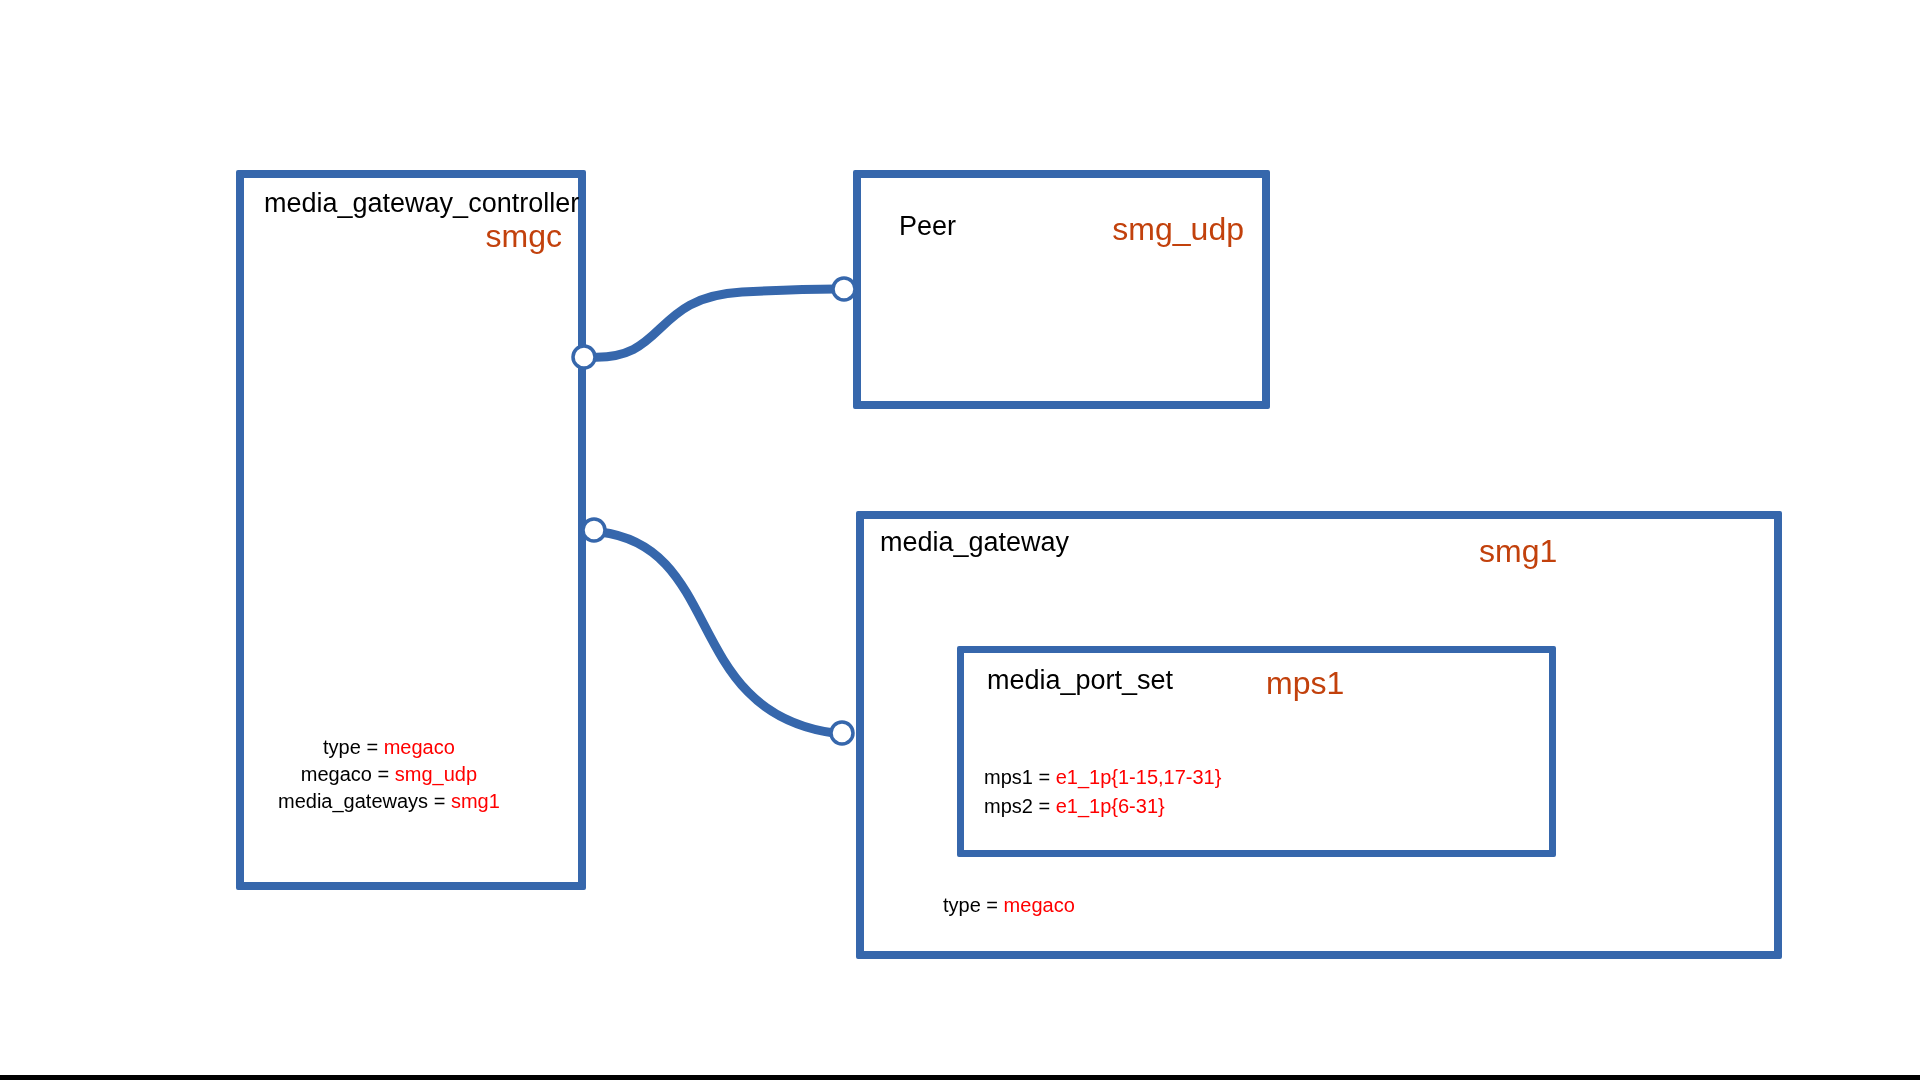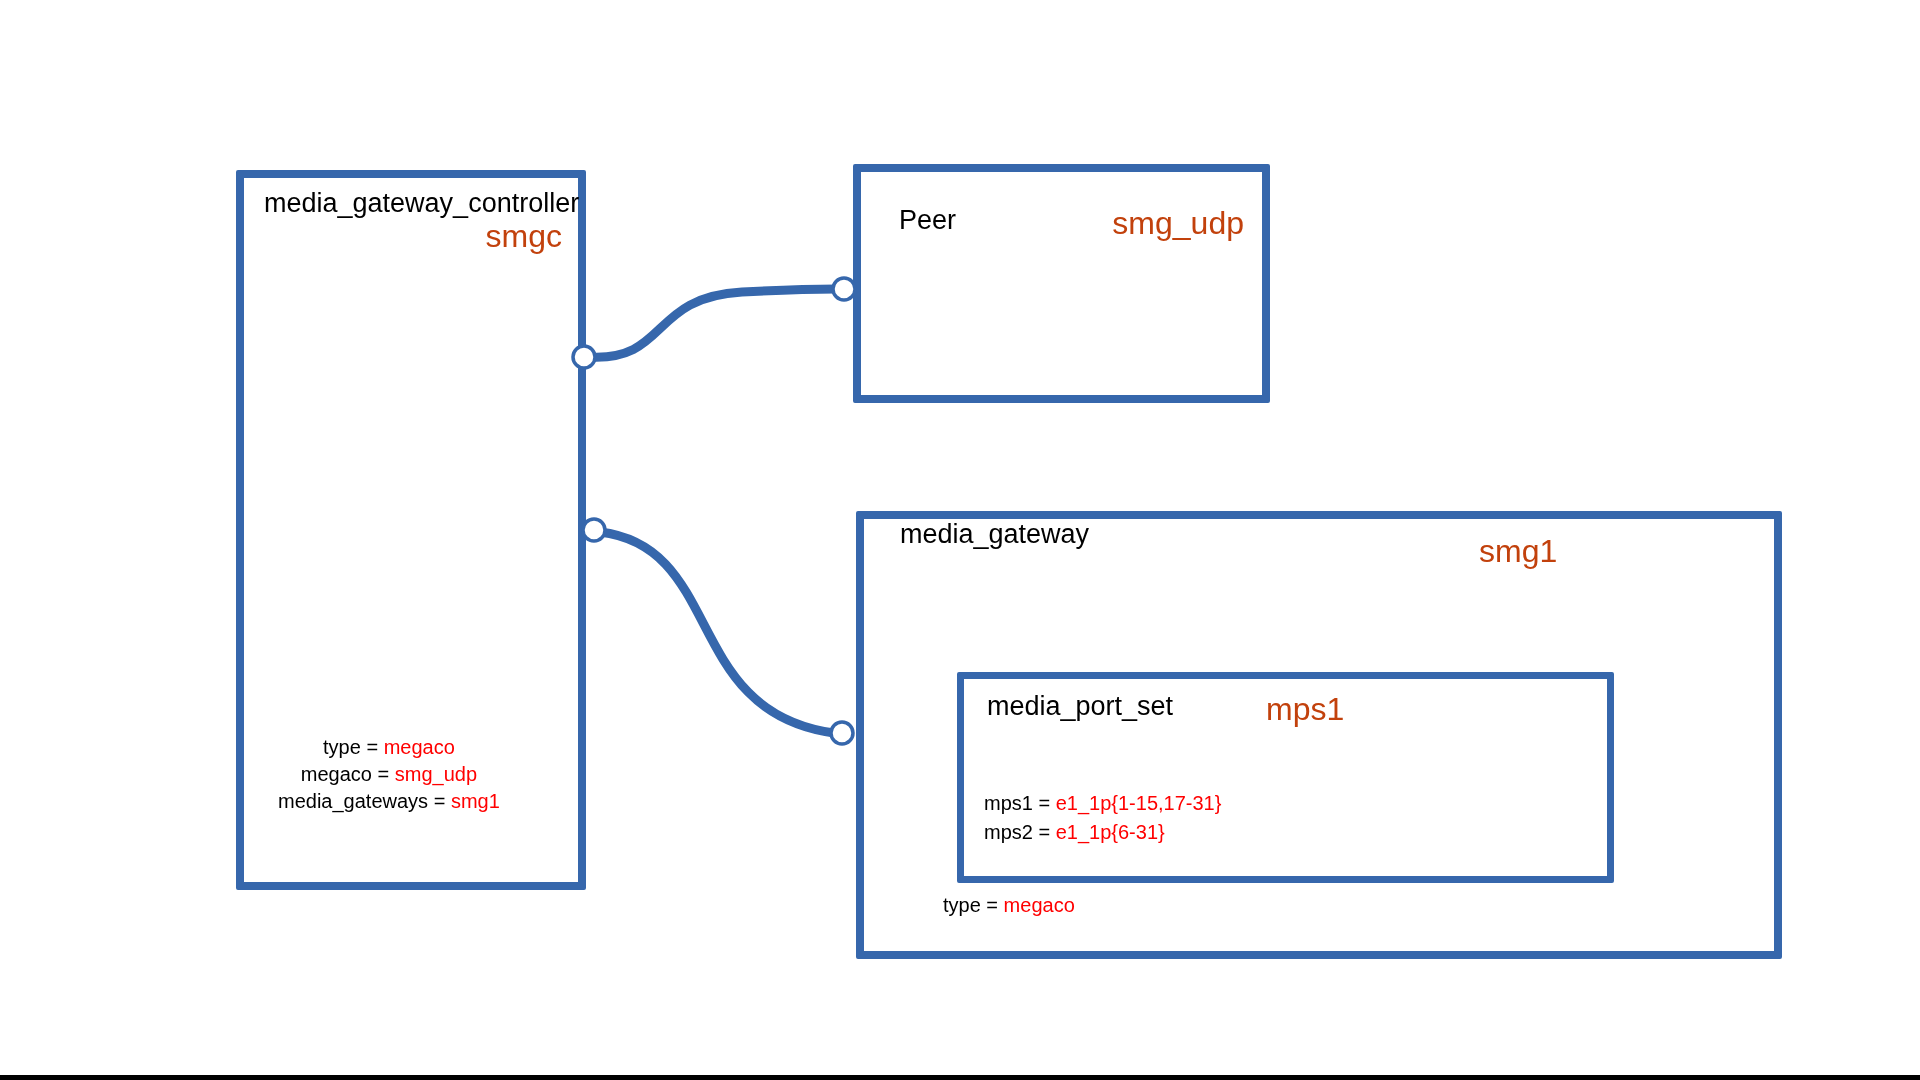--- a/index.html
+++ b/index.html
@@ -41,30 +41,30 @@
   }
   .attr-row { white-space: pre; }
   .attr-label { color: #000000; white-space: pre; }
   .attr-value { color: #ff0000; white-space: pre; }
 
   #ctrl-box       { left: 236px; top: 170px; width: 350px; height: 720px; text-align: center; }
   #ctrl-title     { left: 20px;  top: 10px; }
   #ctrl-id        { right: 16px; top: 40px; }
   #ctrl-attrs     { left: 34px;  top: 556px; line-height: 27px; }
 
-  #peer-box       { left: 853px; top: 164px; width: 417px; height: 239px; }
+  #peer-box       { left: 853px; top: 170px; width: 417px; height: 239px; }
   #peer-title     { left: 38px;  top: 33px; }
   #peer-id        { right: 18px; top: 33px; }
 
   #mg-box         { left: 856px; top: 511px; width: 926px; height: 448px; }
-  #mg-title       { left: 16px;  top: 0; margin-left: 20px; }
+  #mg-title       { left: 16px;  top: 8px; }
   #mg-id          { left: 615px; top: 14px; }
   #mg-attrs       { left: 79px;  top: 372px; line-height: 28px; }
 
-  #mps-box        { left: 957px; top: 672px; width: 657px; height: 211px; border-width: 7px; }
+  #mps-box        { left: 957px; top: 646px; width: 599px; height: 211px; border-width: 7px; }
   #mps-title      { left: 23px;  top: 12px; }
   #mps-id         { left: 302px; top: 12px; }
   #mps-attrs      { left: 20px;  top: 110px; line-height: 29px; }
 
   #wires {
     position: absolute;
     left: 0; top: 0;
     width: 1920px;
     height: 1080px;
     pointer-events: none;

